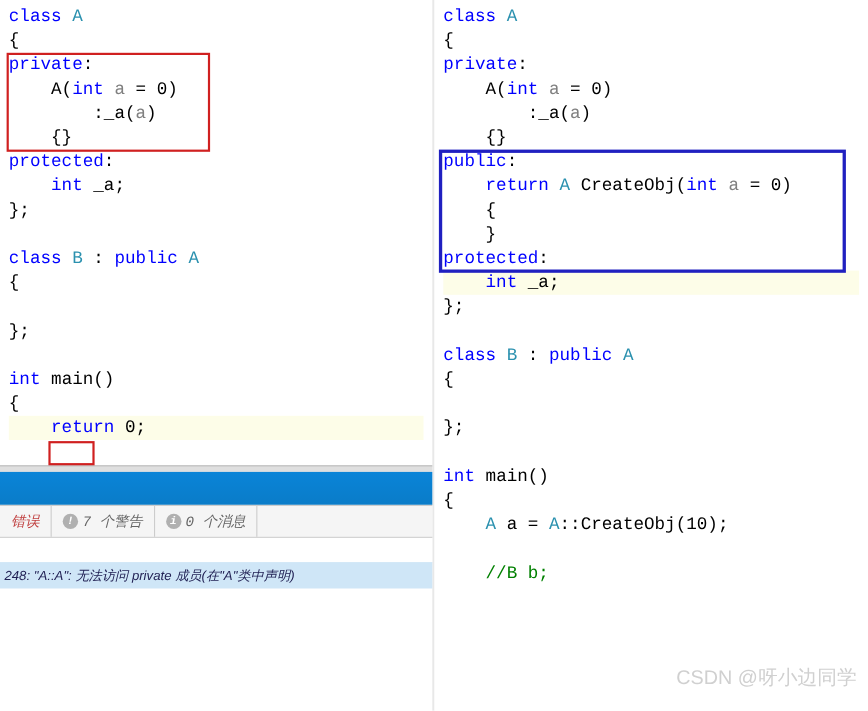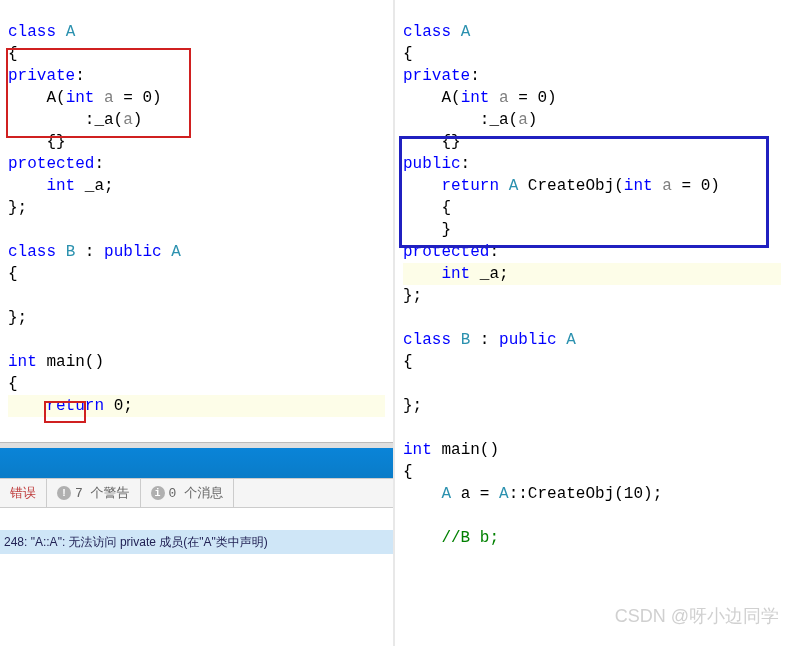--- a/index.html
+++ b/index.html
@@ -12,21 +12,21 @@
     height: 646px;
     overflow: hidden;
   }
   .pane {
     background: #fff;
     position: relative;
   }
   .left-pane { width: 395px; border-right: 2px solid #e8e8e8; }
   .right-pane { flex: 1; }
   .code {
-    padding: 21px 8px;
+    padding: 4px 8px;
     line-height: 22px;
   }
   .line { white-space: pre; }
   .kw-blue { color: #0000ff; }
   .kw-type { color: #2b91af; }
   .param-grey { color: #808080; }
   .comment { color: #008000; text-align: center; }
 
   .red-box {
     border: 2px solid #d02020;
@@ -43,22 +43,23 @@
     text-decoration: underline wavy #d02020;
     text-underline-offset: 2px;
   }
   .highlight-line {
     background: #fdfde8;
     display: inline-block;
     width: 100%;
   }
 
   .status-bar {
-    margin-top: 4px;
+    margin-top: 19px;
     width: 100%;
+    font-style: italic;
   }
   .bar-grey-top { height: 6px; background: #dfdfdf; border-top:1px solid #bbb; }
   .bar-blue { height: 30px; background: linear-gradient(#0a84d8,#0a7cc8); }
   .bar-tabs {
     display: flex; align-items: center; height: 30px;
     background: #f5f5f5; border-bottom:1px solid #ccc; border-top:1px solid #ccc;
     font-size: 13px; color:#666;
   }
   .tab-item {
     display:flex; align-items:center; gap:4px;

